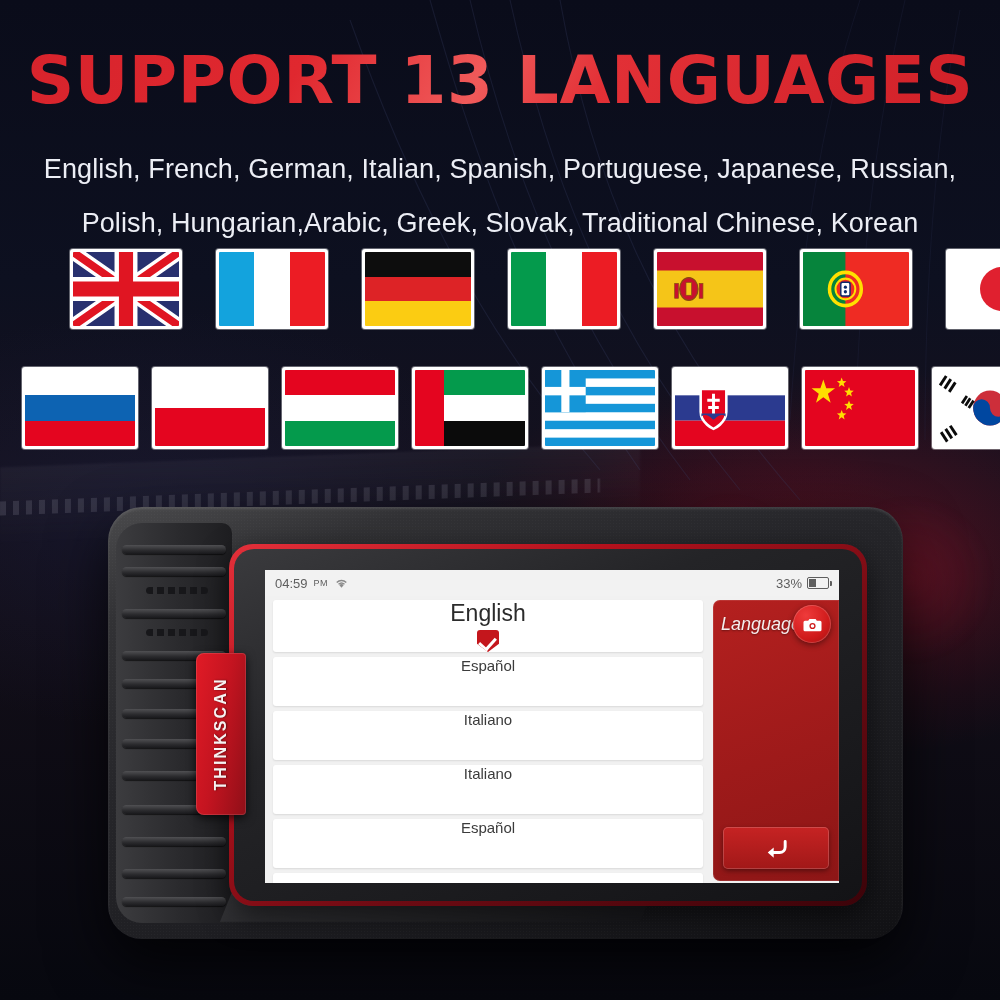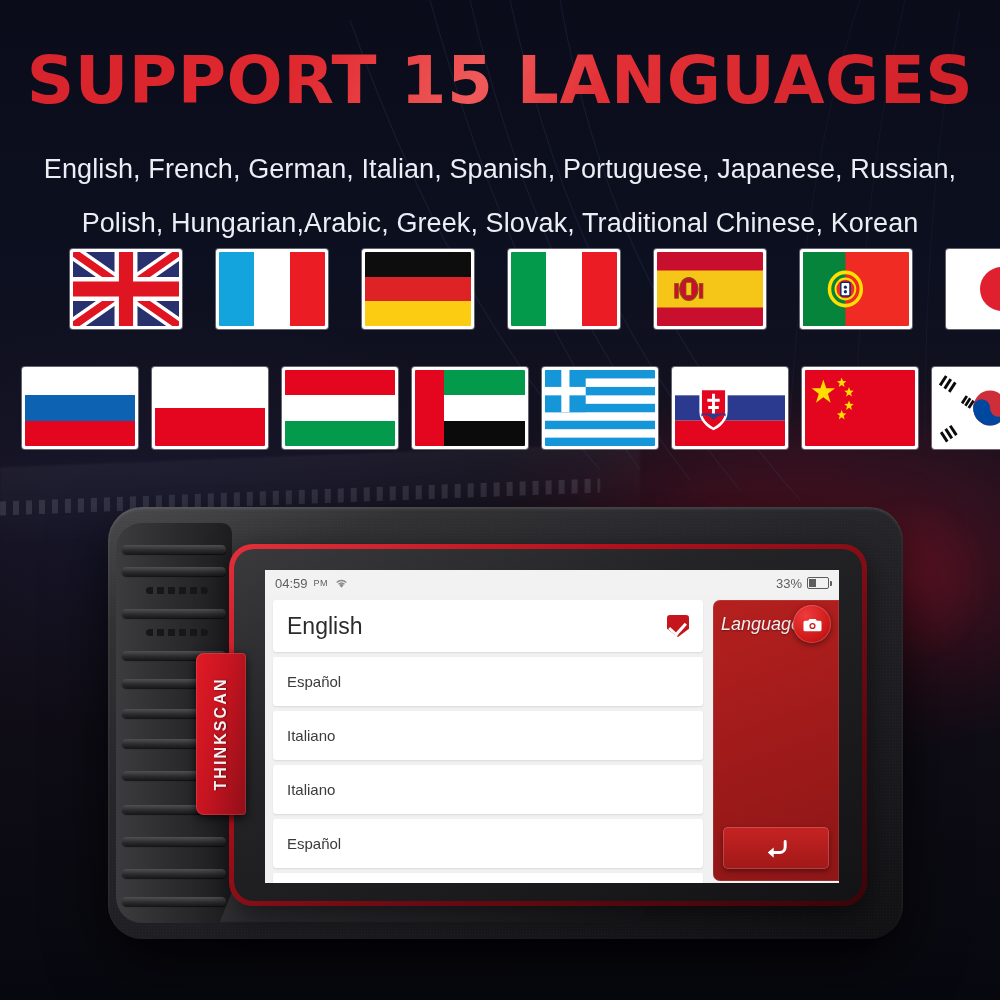--- a/index.html
+++ b/index.html
@@ -154,21 +154,21 @@
   }
   .batt i { position:absolute; left:1px; top:1px; bottom:1px; width:33%; background:#5e5e5e; display:block; }
 
   
   #lang-list {
     position:absolute; left:8px; top:30px; width:430px; bottom:0;
   }
   .lang-item {
     background:#fff; border-radius:3px; margin-bottom:5px;
     display:flex; align-items:center; justify-content:space-between;
-    padding:0 14px; box-shadow:0 1px 2px rgba(0,0,0,.10);
+    padding:0 14px; box-shadow:0 1px 2px rgba(0,0,0,.10);flex-direction:column;
   }
   .lang-item.selected { height:52px; }
   .lang-item.plain { height:49px; }
   .lang-item.selected .lang-label { font-size:23px; color:#2b2b2b; }
   .lang-label { font-size:15px; color:#3b3b3b; }
   .check {
     width:22px; height:22px; background:#c4161c; border-radius:3px;
     position:relative;
     clip-path: polygon(0 0,100% 0,100% 62%,50% 100%,0 62%);
   }
@@ -226,21 +226,21 @@
       <path d="M860 0 C820 120 800 260 790 420"></path>
       <path d="M905 0 C875 130 860 270 855 430"></path>
       <path d="M960 10 C935 140 925 280 925 440"></path>
     </g>
   </svg>
   <div id="car-hint"></div>
   <div id="rail"></div>
   <div id="rail2"></div>
 </div>
 
-<div id="headline">SUPPORT 15 LANGUAGES</div>
+<div id="headline">SUPPORT 13 LANGUAGES</div>
 <div id="subtitle">
   <div>English, French, German, Italian, Spanish, Portuguese, Japanese, Russian,</div>
   <div>Polish, Hungarian,Arabic, Greek, Slovak, Traditional Chinese, Korean</div>
 </div>
 
 <div class="flag-row" id="flag-row-1">
 
   <div class="flag">
     <div class="fi">
       <svg viewBox="0 0 60 40" preserveAspectRatio="none" style="width:100%;height:100%">

